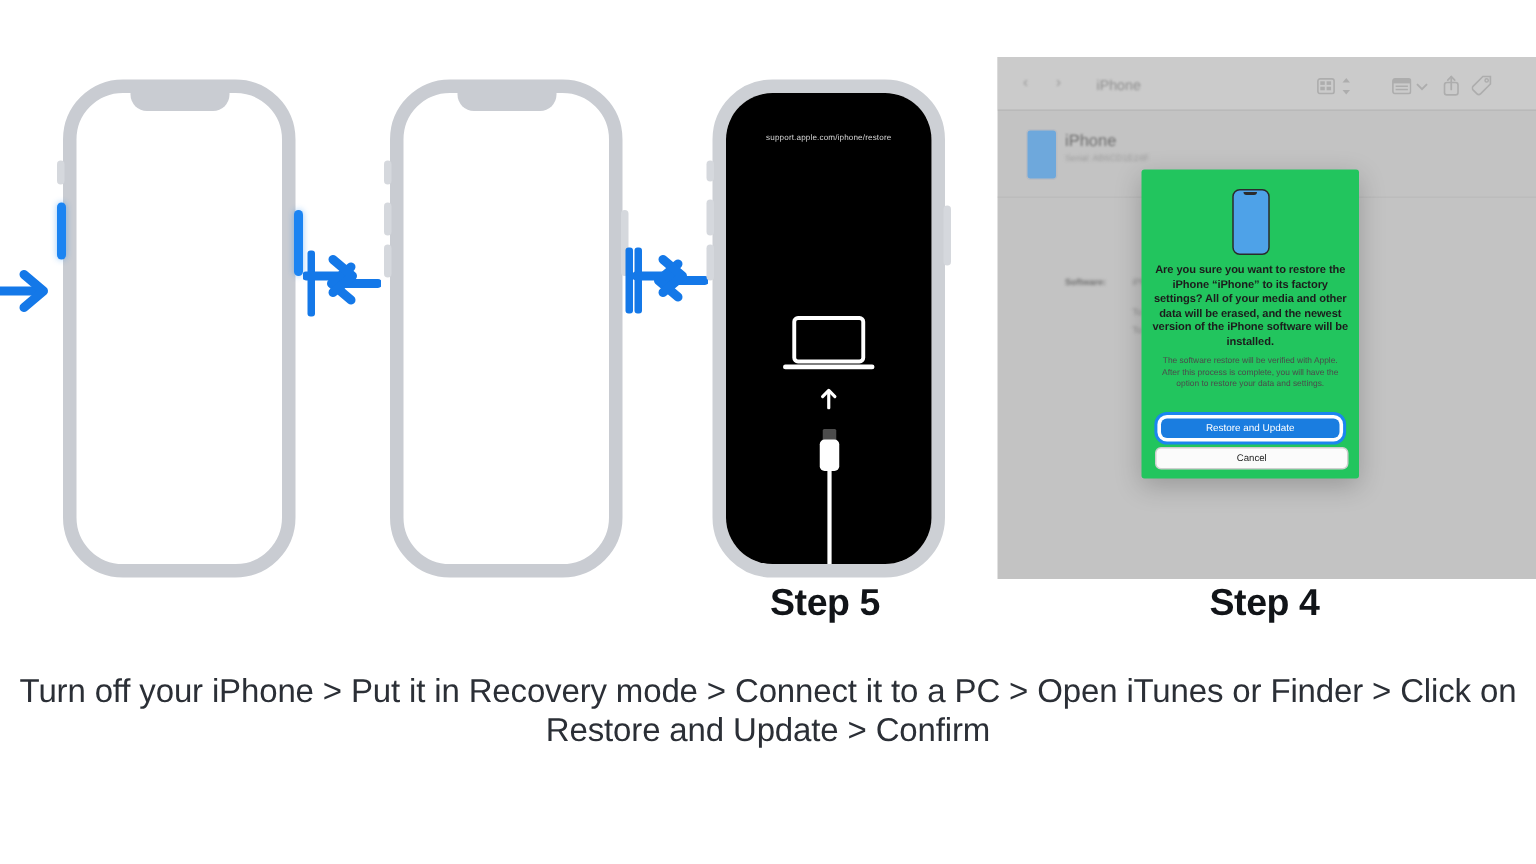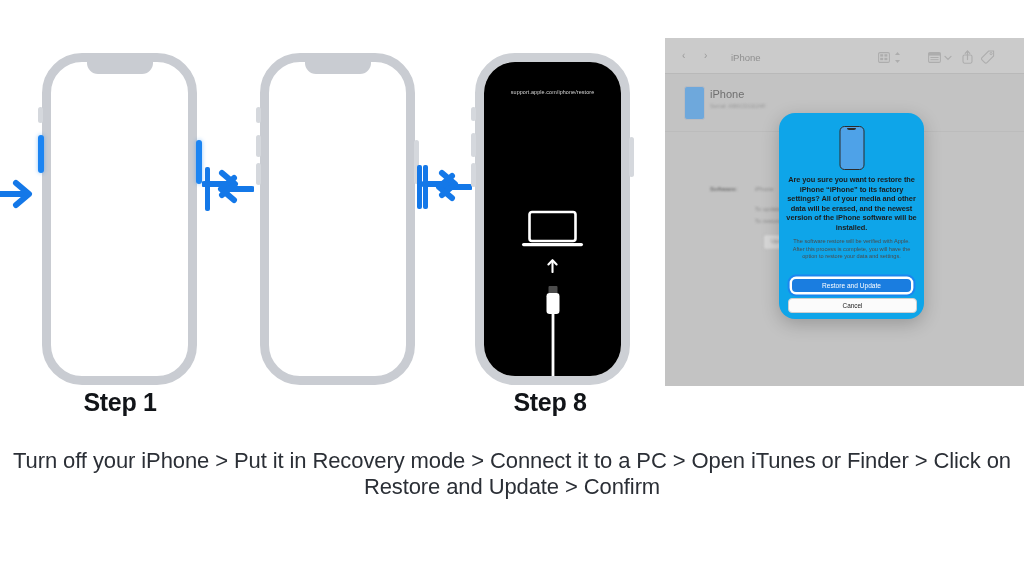--- a/index.html
+++ b/index.html
@@ -76,24 +76,23 @@
   .bg-line{position:absolute;color:#8b8b8b;font-size:6px;filter:blur(1.1px);}
   .bg-line.b{font-weight:bold;color:#6e6e6e;}
   .bg-btn{
     position:absolute;background:#d8d8d8;border:1px solid #bdbdbd;
     border-radius:3px;filter:blur(1px);
   }
   .divider{position:absolute;background:#b6b6b6;height:1px;opacity:.8;}
 
   
   .dialog{
-    position:absolute;background:#0ea5e9;border-radius:16px;
+    position:absolute;background:#22c55e;border-radius:2px;
     box-shadow:0 5px 18px rgba(0,0,0,.22);
     text-align:center;
-    margin-left:18px;
   }
   .dlg-phone{
     position:absolute;left:50%;transform:translateX(-50%);
     background:#4ea2e8;border:1.6px solid #2b2b2b;border-radius:5px;
   }
   .dlg-phone-notch{
     position:absolute;left:50%;transform:translateX(-50%);top:1px;
     width:9px;height:2.4px;background:#2b2b2b;border-radius:0 0 2px 2px;
   }
   .dlg-title{
@@ -145,21 +144,20 @@
       <path d="M2 17 H30" stroke="#1478e8" stroke-width="6" stroke-linecap="round" fill="none"></path>
       <path d="M20 6 L33 17 L20 28" stroke="#1478e8" stroke-width="6" stroke-linecap="round" stroke-linejoin="round" fill="none"></path>
     </svg>
 
     <div class="ind-bar" style="left:205px;top:132px;width:5px;height:44px;"></div>
     <svg class="arrow" style="left:212px;top:137px;" width="42" height="34" viewBox="0 0 42 34">
       <path d="M40 17 H12" stroke="#1478e8" stroke-width="6" stroke-linecap="round" fill="none"></path>
       <path d="M22 6 L9 17 L22 28" stroke="#1478e8" stroke-width="6" stroke-linecap="round" stroke-linejoin="round" fill="none"></path>
     </svg>
   </div>
-  <div class="step-label" style="left:40px;top:388px;width:160px;">Step 1</div>
 
   <div class="phone-wrap" style="left:220px;top:35px;width:245px;height:350px;">
 
     <div class="phone" style="left:40px;top:18px;width:155px;height:332px;">
       <div class="notch" style="width:66px;height:12px;"></div>
     </div>
 
     <div class="btn-side mute" style="left:36px;top:72px;width:5px;height:16px;"></div>
     <div class="btn-side mute" style="left:36px;top:100px;width:5px;height:22px;"></div>
     <div class="btn-side mute" style="left:36px;top:128px;width:5px;height:22px;"></div>
@@ -208,21 +206,21 @@
           <rect x="10.6" y="27" width="2.8" height="69" fill="#ffffff"></rect>
         </svg>
       </div>
     </div>
 
     <div class="btn-side mute" style="left:41px;top:72px;width:5px;height:14px;"></div>
     <div class="btn-side mute" style="left:41px;top:98px;width:5px;height:24px;"></div>
     <div class="btn-side mute" style="left:41px;top:128px;width:5px;height:24px;"></div>
     <div class="btn-side mute" style="left:199px;top:102px;width:5px;height:40px;"></div>
   </div>
-  <div class="step-label" style="left:470px;top:388px;width:160px;">Step 8</div>
+  <div class="step-label" style="left:470px;top:388px;width:160px;">Step 5</div>
 
   <div class="finder" style="left:665px;top:38px;width:359px;height:348px;">
 
     <div class="finder-toolbar" style="top:0;height:35px;background:#cbcbcb;"></div>
 
     <div class="fnav" style="left:17px;top:12px;filter:blur(0.6px);">‹</div>
     <div class="fnav" style="left:39px;top:12px;filter:blur(0.6px);">›</div>
     <div class="ftitle" style="left:66px;top:14px;">iPhone</div>
 
     <svg class="ficon" style="left:213px;top:14px;" width="12" height="11" viewBox="0 0 12 11">
@@ -281,16 +279,17 @@
 
     <div class="dlg-title" style="top:62px;">Are you sure you want to restore the iPhone “iPhone” to its factory settings? All of your media and other data will be erased, and the newest version of the iPhone software will be installed.</div>
 
     <div class="dlg-body" style="top:125px;">The software restore will be verified with Apple. After this process is complete, you will have the option to restore your data and settings.</div>
 
     <div class="dlg-primary" style="left:13px;top:166px;width:119px;height:13px;">Restore and Update</div>
 
     <div class="dlg-secondary" style="left:9px;top:185px;width:127px;height:13px;">Cancel</div>
   </div>
 
+  <div class="step-label" style="left:763px;top:388px;width:160px;">Step 4</div>
 
   <div class="caption" style="top:448px;">Turn off your iPhone &gt; Put it in Recovery mode &gt; Connect it to a PC &gt; Open iTunes or Finder &gt; Click on Restore and Update &gt; Confirm</div>
 
 </div>
 
 </body></html>

